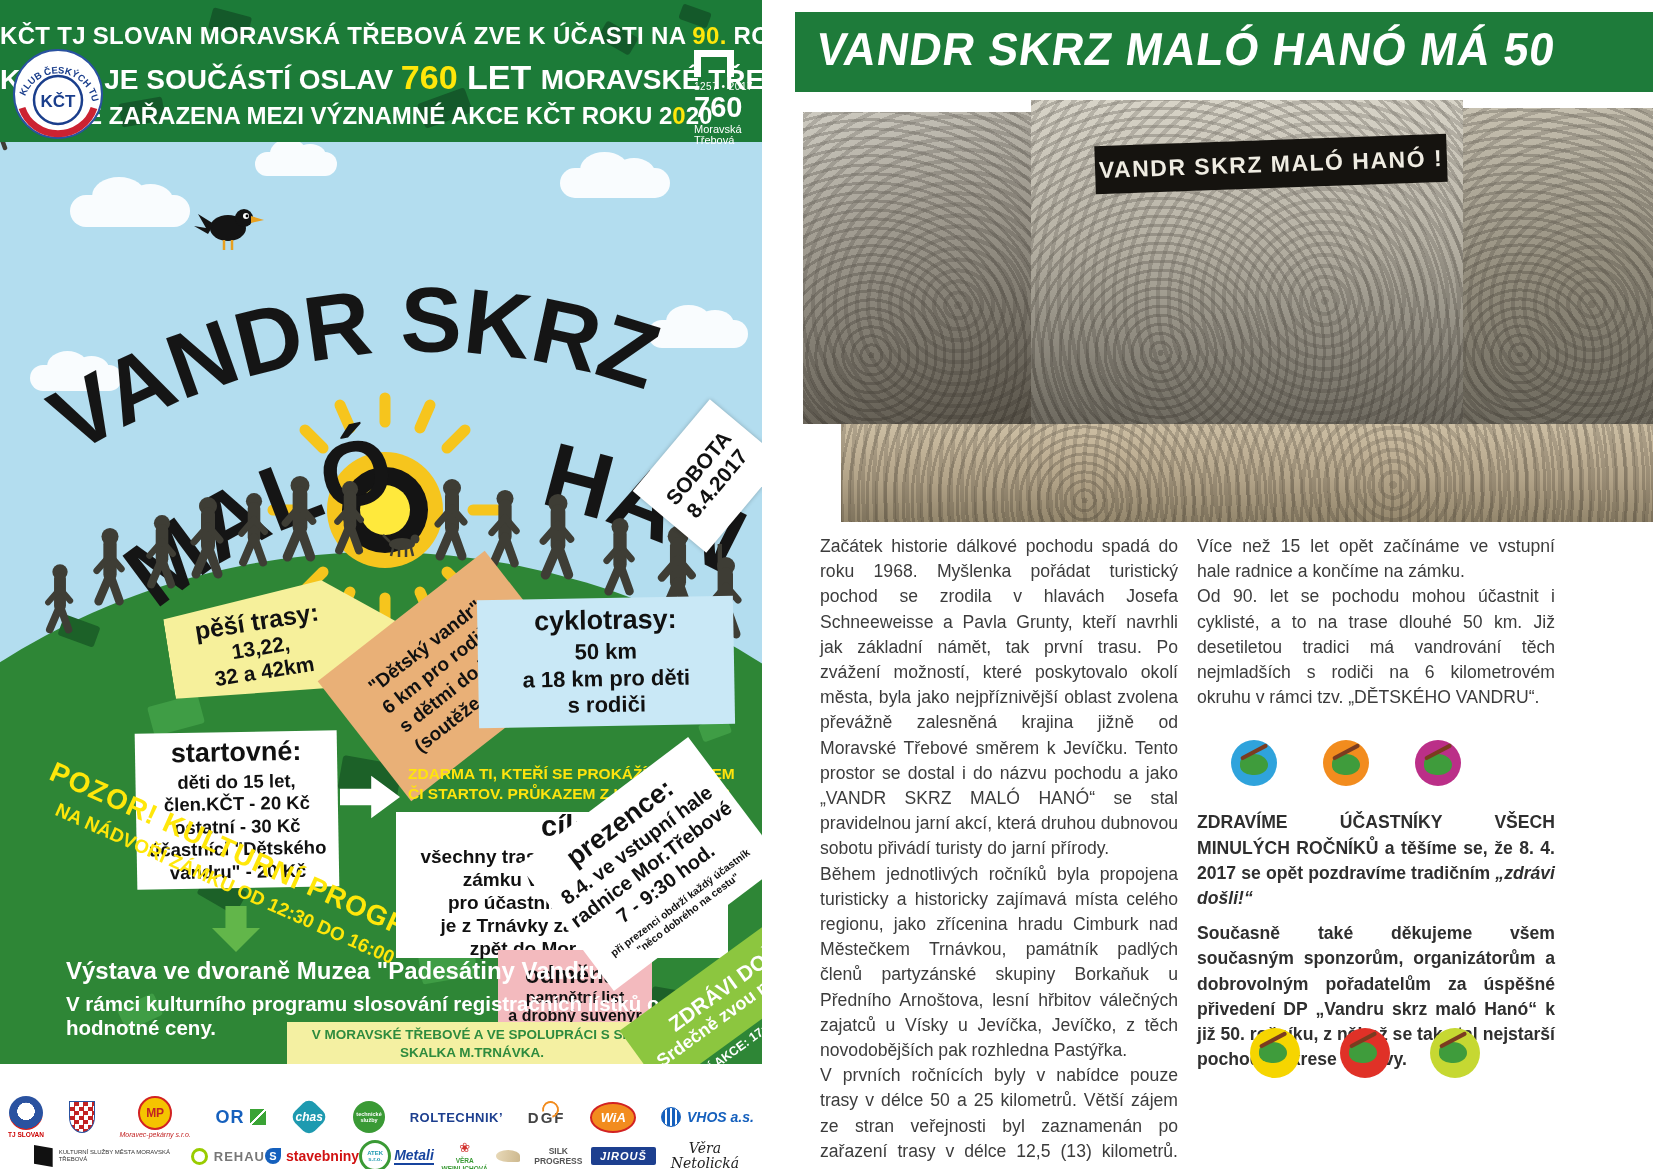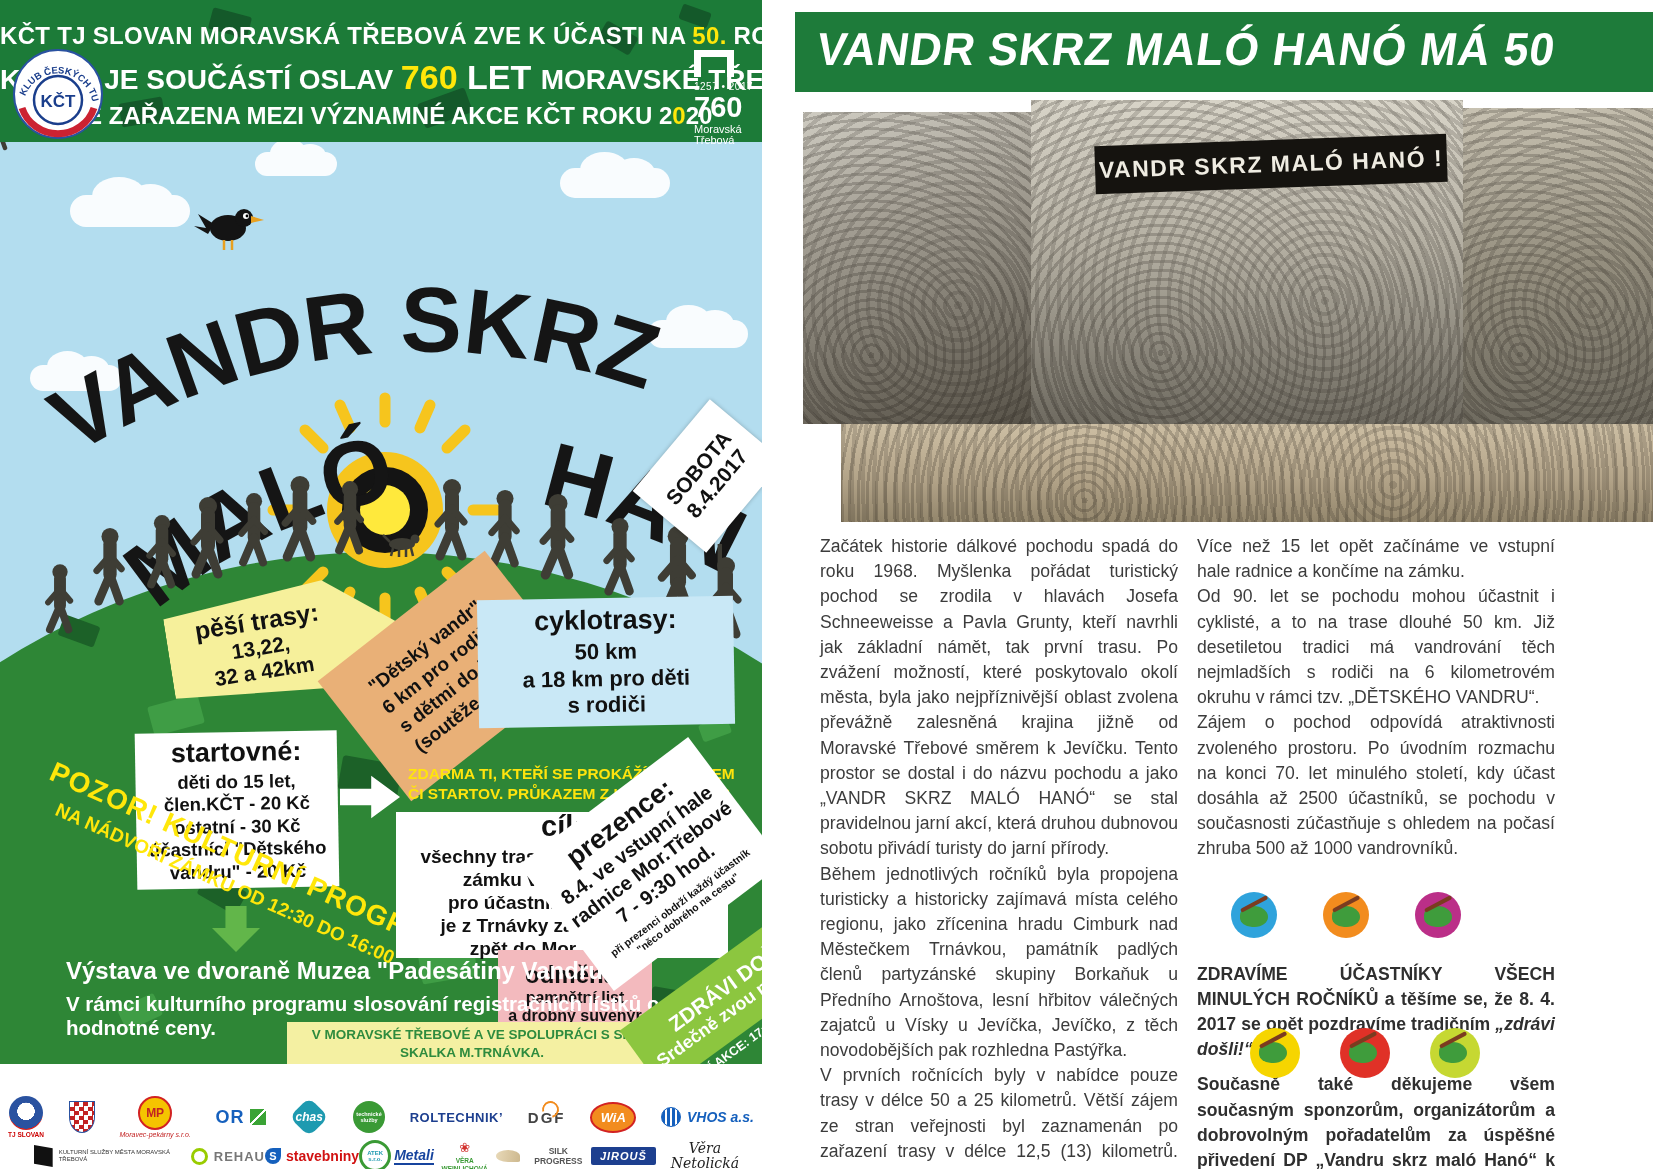--- a/index.html
+++ b/index.html
@@ -184,21 +184,21 @@
     <div class="cloud" style="left:30px;top:365px;width:92px;height:26px;"></div>
     <div class="cloud" style="left:648px;top:320px;width:100px;height:28px;"></div>
     <div class="cloud" style="left:255px;top:152px;width:82px;height:24px;"></div>
 
     <div class="p-header">
       <div class="patch dark" style="left:210px;top:12px;width:40px;height:22px;transform:rotate(15deg)"></div>
       <div class="patch dark" style="left:420px;top:95px;width:50px;height:26px;transform:rotate(-20deg)"></div>
       <div class="patch dark" style="left:600px;top:28px;width:36px;height:20px;transform:rotate(30deg)"></div>
       <div class="patch dark" style="left:120px;top:100px;width:44px;height:24px;transform:rotate(-10deg)"></div>
       <div class="patch dark" style="left:680px;top:8px;width:30px;height:16px;transform:rotate(20deg)"></div>
-      <div class="h-line h-l1"><span>KČT TJ SLOVAN MORAVSKÁ TŘEBOVÁ ZVE K ÚČASTI NA </span><span class="yel">50.</span><span> ROČNÍKU AKCE,</span></div>
+      <div class="h-line h-l1"><span>KČT TJ SLOVAN MORAVSKÁ TŘEBOVÁ ZVE K ÚČASTI NA </span><span class="yel">90.</span><span> ROČNÍKU AKCE,</span></div>
       <div class="h-line h-l2"><span>KTERÁ JE SOUČÁSTÍ OSLAV </span><span class="yel big">760</span><span class="big"> LET </span><span>MORAVSKÉ TŘEBOVÉ</span></div>
       <div class="h-line h-l3"><span>A JE ZAŘAZENA MEZI VÝZNAMNÉ AKCE KČT ROKU 2</span><span class="yel">0</span><span>20</span></div>
     </div>
 
     <svg class="kct-logo" viewBox="0 0 92 92">
       <circle cx="46" cy="46" r="44" fill="#fff" stroke="#2a52a0" stroke-width="2"></circle>
       <path d="M 10 60 A 38 38 0 0 0 82 60" fill="none" stroke="#cc2232" stroke-width="7"></path>
       <defs>
           <path id="kctArc" d="M 12 52 A 35 35 0 0 1 80 52"></path>
         </defs>
@@ -471,21 +471,20 @@
     <div class="col col1">
       <p>Začátek historie dálkové pochodu spadá do roku 1968. Myšlenka pořádat turistický pochod se zrodila v hlavách Josefa Schneeweisse a Pavla Grunty, kteří navrhli jak základní námět, tak první trasu. Po zvážení možností, které poskytovalo okolí města, byla jako nejpříznivější oblast zvolena převážně zalesněná krajina jižně od Moravské Třebové směrem k Jevíčku. Tento prostor se dostal i do názvu pochodu a jako „VANDR SKRZ MALÓ HANÓ“ se stal pravidelnou jarní akcí, která druhou dubnovou sobotu přivádí turisty do jarní přírody.</p>
       <p>Během jednotlivých ročníků byla propojena turisticky a historicky zajímavá místa celého regionu, jako zřícenina hradu Cimburk nad Městečkem Trnávkou, památník padlých členů partyzánské skupiny Borkaňuk u Předního Arnoštova, lesní hřbitov válečných zajatců u Vísky u Jevíčka, Jevíčko, z těch novodobějších pak rozhledna Pastýřka.</p>
       <p>V prvních ročnících byly v nabídce pouze trasy v délce 50 a 25 kilometrů. Větší zájem ze stran veřejnosti byl zaznamenán po zařazení trasy v délce 12,5 (13) kilometrů. Cílem této nejkratší trasy byl nejprve pietní hrob partyzánské skupiny, poté zřícenina hradu Cimburk.</p>
 
     </div>
 
     <div class="col col2">
       <p>Více než 15 let opět začínáme ve vstupní hale radnice a končíme na zámku.</p>
       <p>Od 90. let se pochodu mohou účastnit i cyklisté, a to na trase dlouhé 50 km. Již desetiletou tradici má vandrování těch nejmladších s rodiči na 6 kilometrovém okruhu v rámci tzv. „DĚTSKÉHO VANDRU“.</p>
-      <p>Zájem o pochod odpovídá atraktivnosti zvoleného prostoru. Po úvodním rozmachu na konci 70. let minulého století, kdy účast dosáhla až 2500 účastníků, se pochodu v současnosti zúčastňuje s ohledem na počasí zhruba 500 až 1000 vandrovníků.</p>
 
       <div class="stamps">
         <div class="stamp st-blue"></div>
         <div class="stamp st-orange"></div>
         <div class="stamp st-magenta"></div>
       </div>
 
       <div class="greet">
         <p><span>ZDRAVÍME ÚČASTNÍKY VŠECH MINULÝCH ROČNÍKŮ a těšíme se, že 8. 4. 2017 se opět pozdravíme tradičním </span><span class="it">„zdrávi došli!“</span></p>
         <p>Současně také děkujeme všem současným sponzorům, organizátorům a dobrovolným pořadatelům za úspěšné přivedení DP „Vandru skrz maló Hanó“ k již 50. ročníku, z něhož se tak stal nejstarší pochod v okrese Svitavy.</p>

